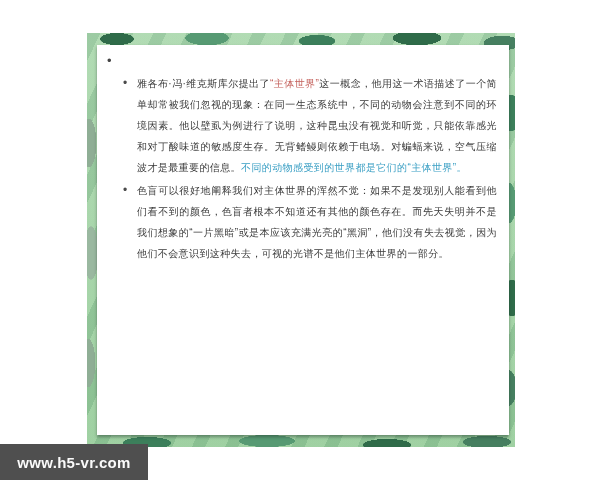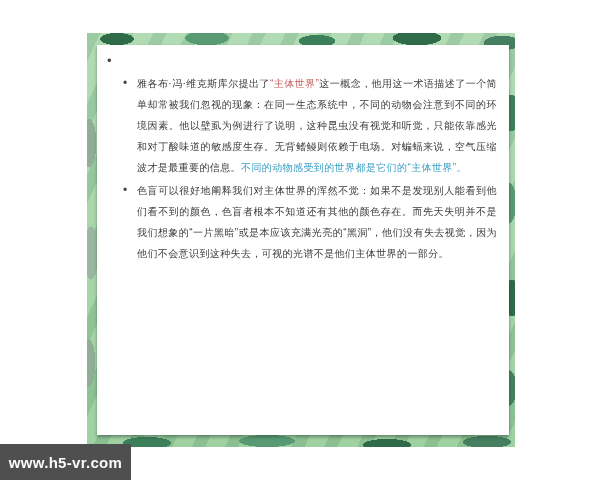--- a/index.html
+++ b/index.html
@@ -67,21 +67,21 @@
   .badge{
     position:absolute;top:7px;right:0;height:31px;min-width:120px;
     background:#4d4d4d;border-radius:5px 0 0 5px;
     display:flex;align-items:center;justify-content:center;
     padding:0 10px 0 14px;
   }
   .badge span{
     color:#f5f5f5;font-size:14px;font-weight:bold;letter-spacing:1px;
   }
   .watermark{
-    position:absolute;left:0;bottom:0;height:36px;width:131px;
+    position:absolute;left:0;bottom:0;height:36px;width:148px;
     background:#4f4f4f;
     display:flex;align-items:center;justify-content:center;
   }
   .watermark span{
     color:#fafafa;font-size:15px;font-weight:bold;letter-spacing:0.3px;
   }
 </style>
 </head>
 <body>
 

